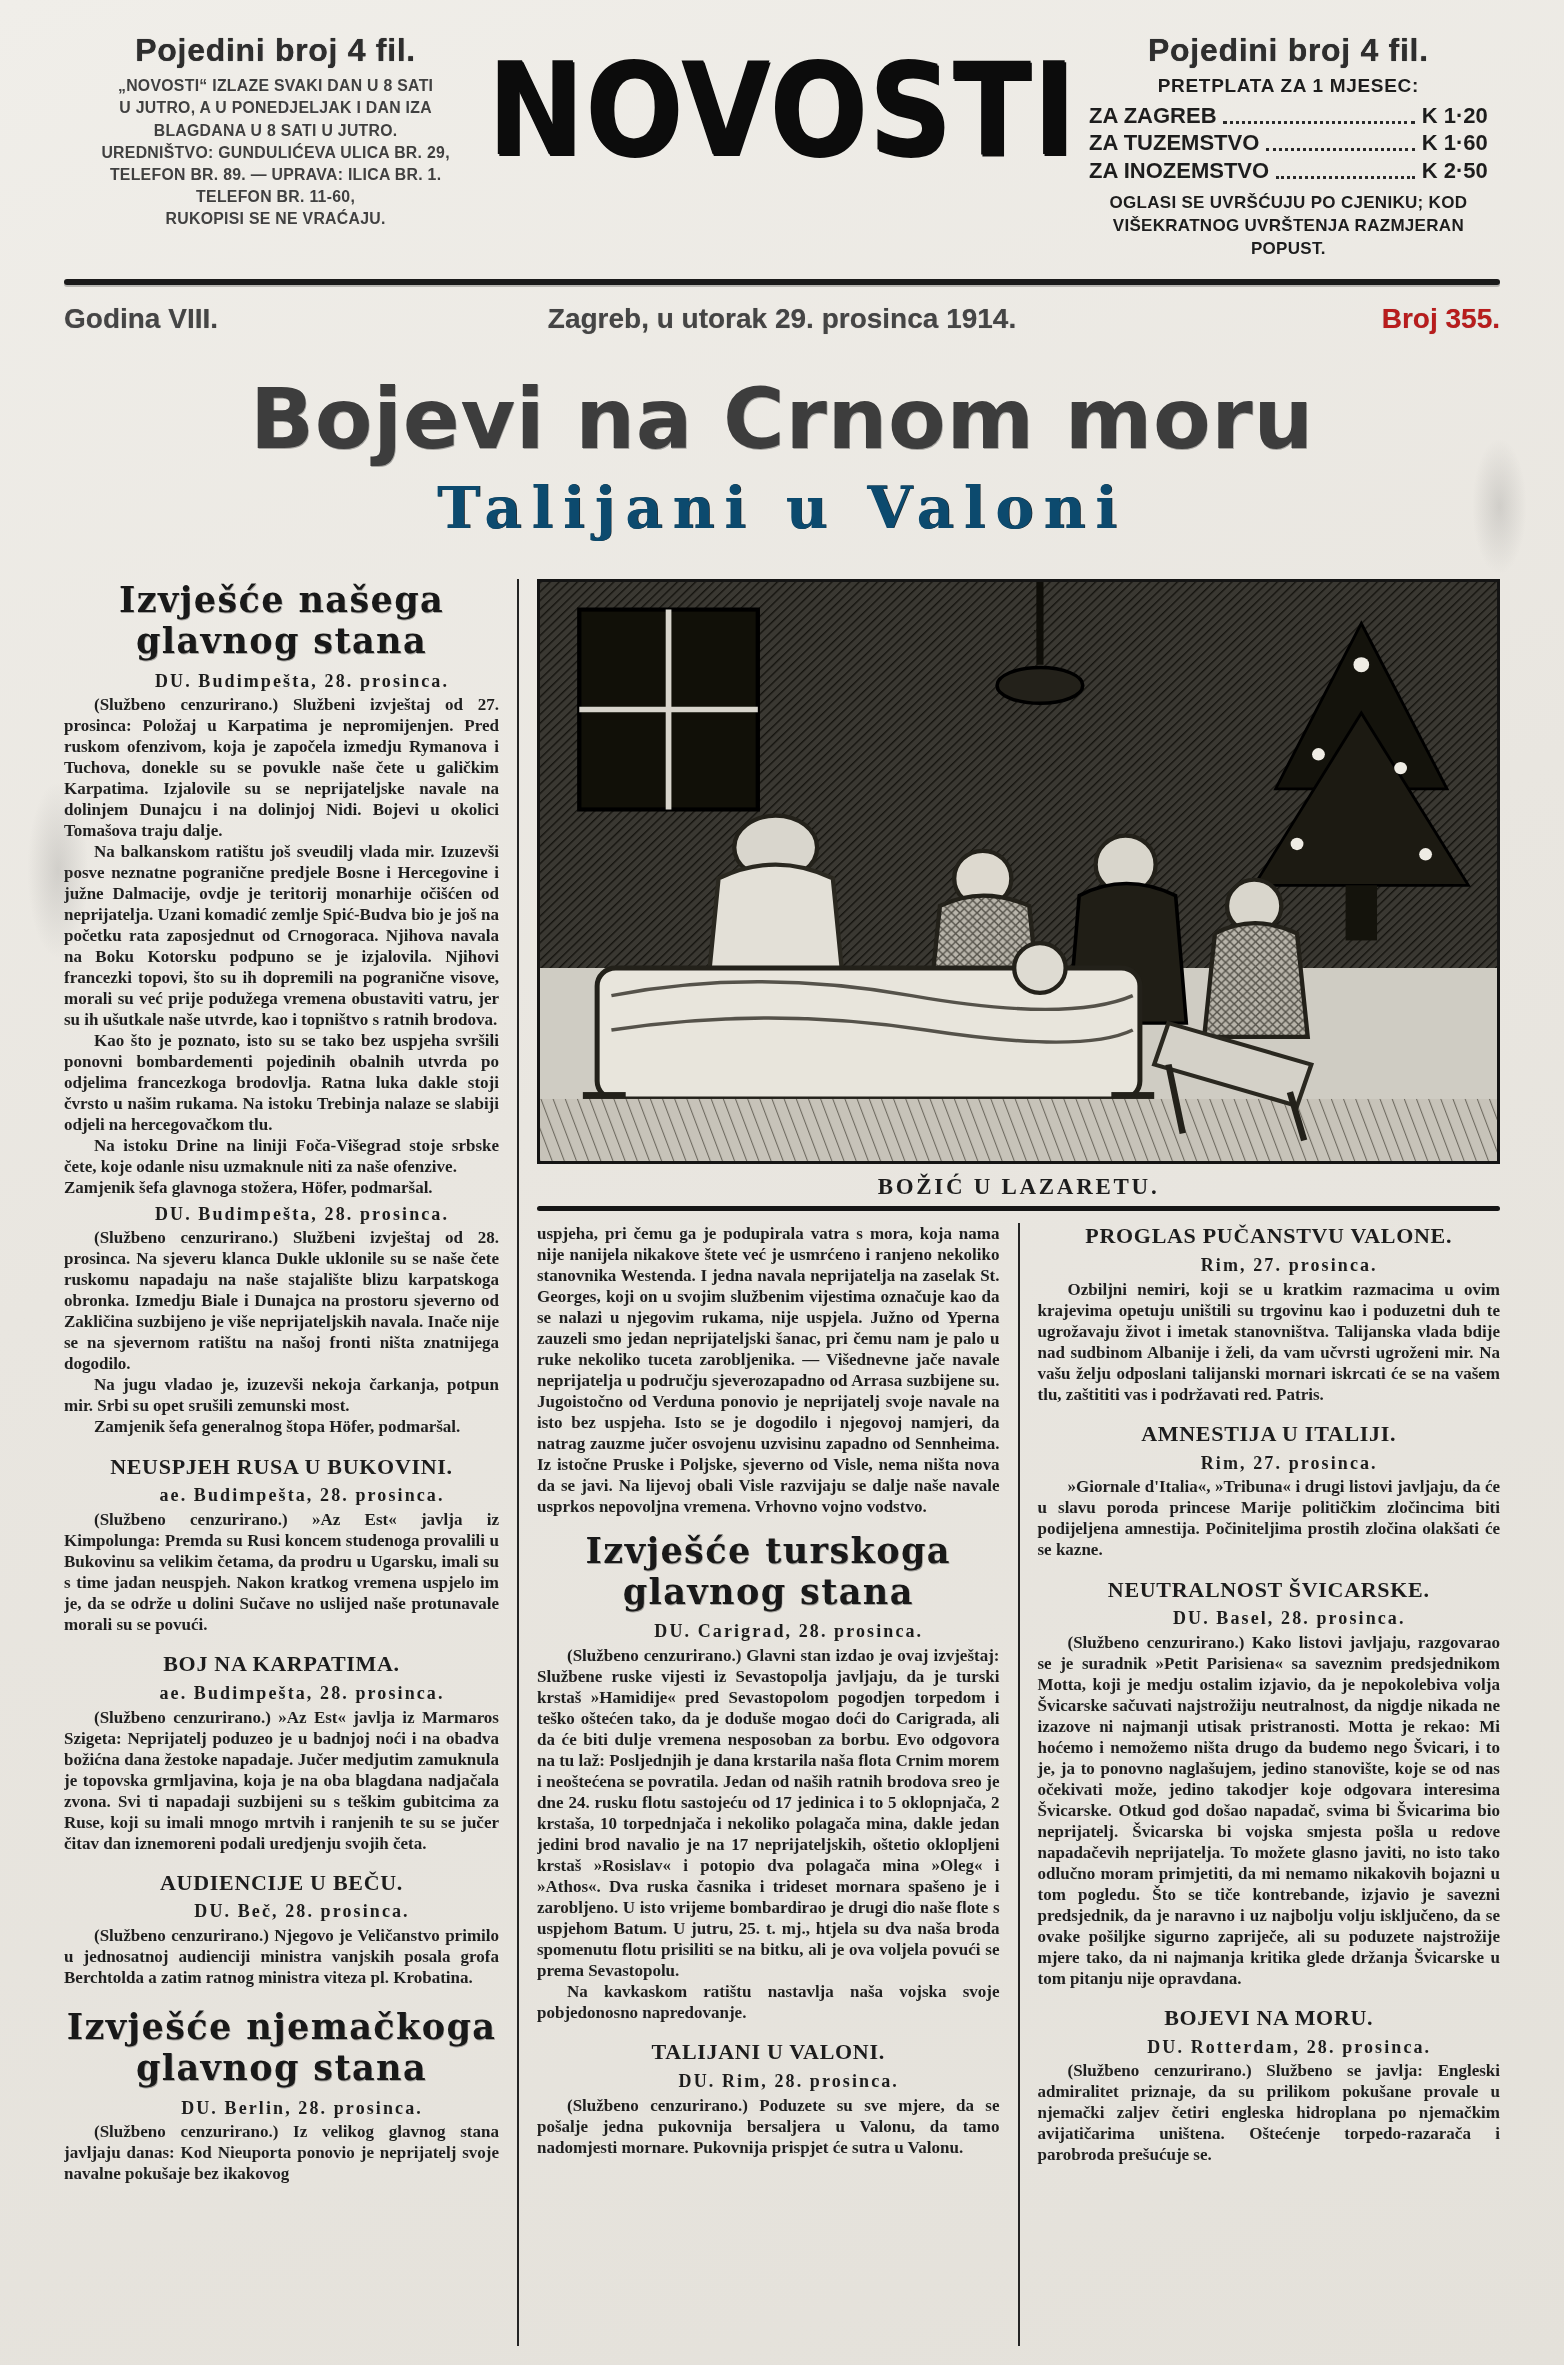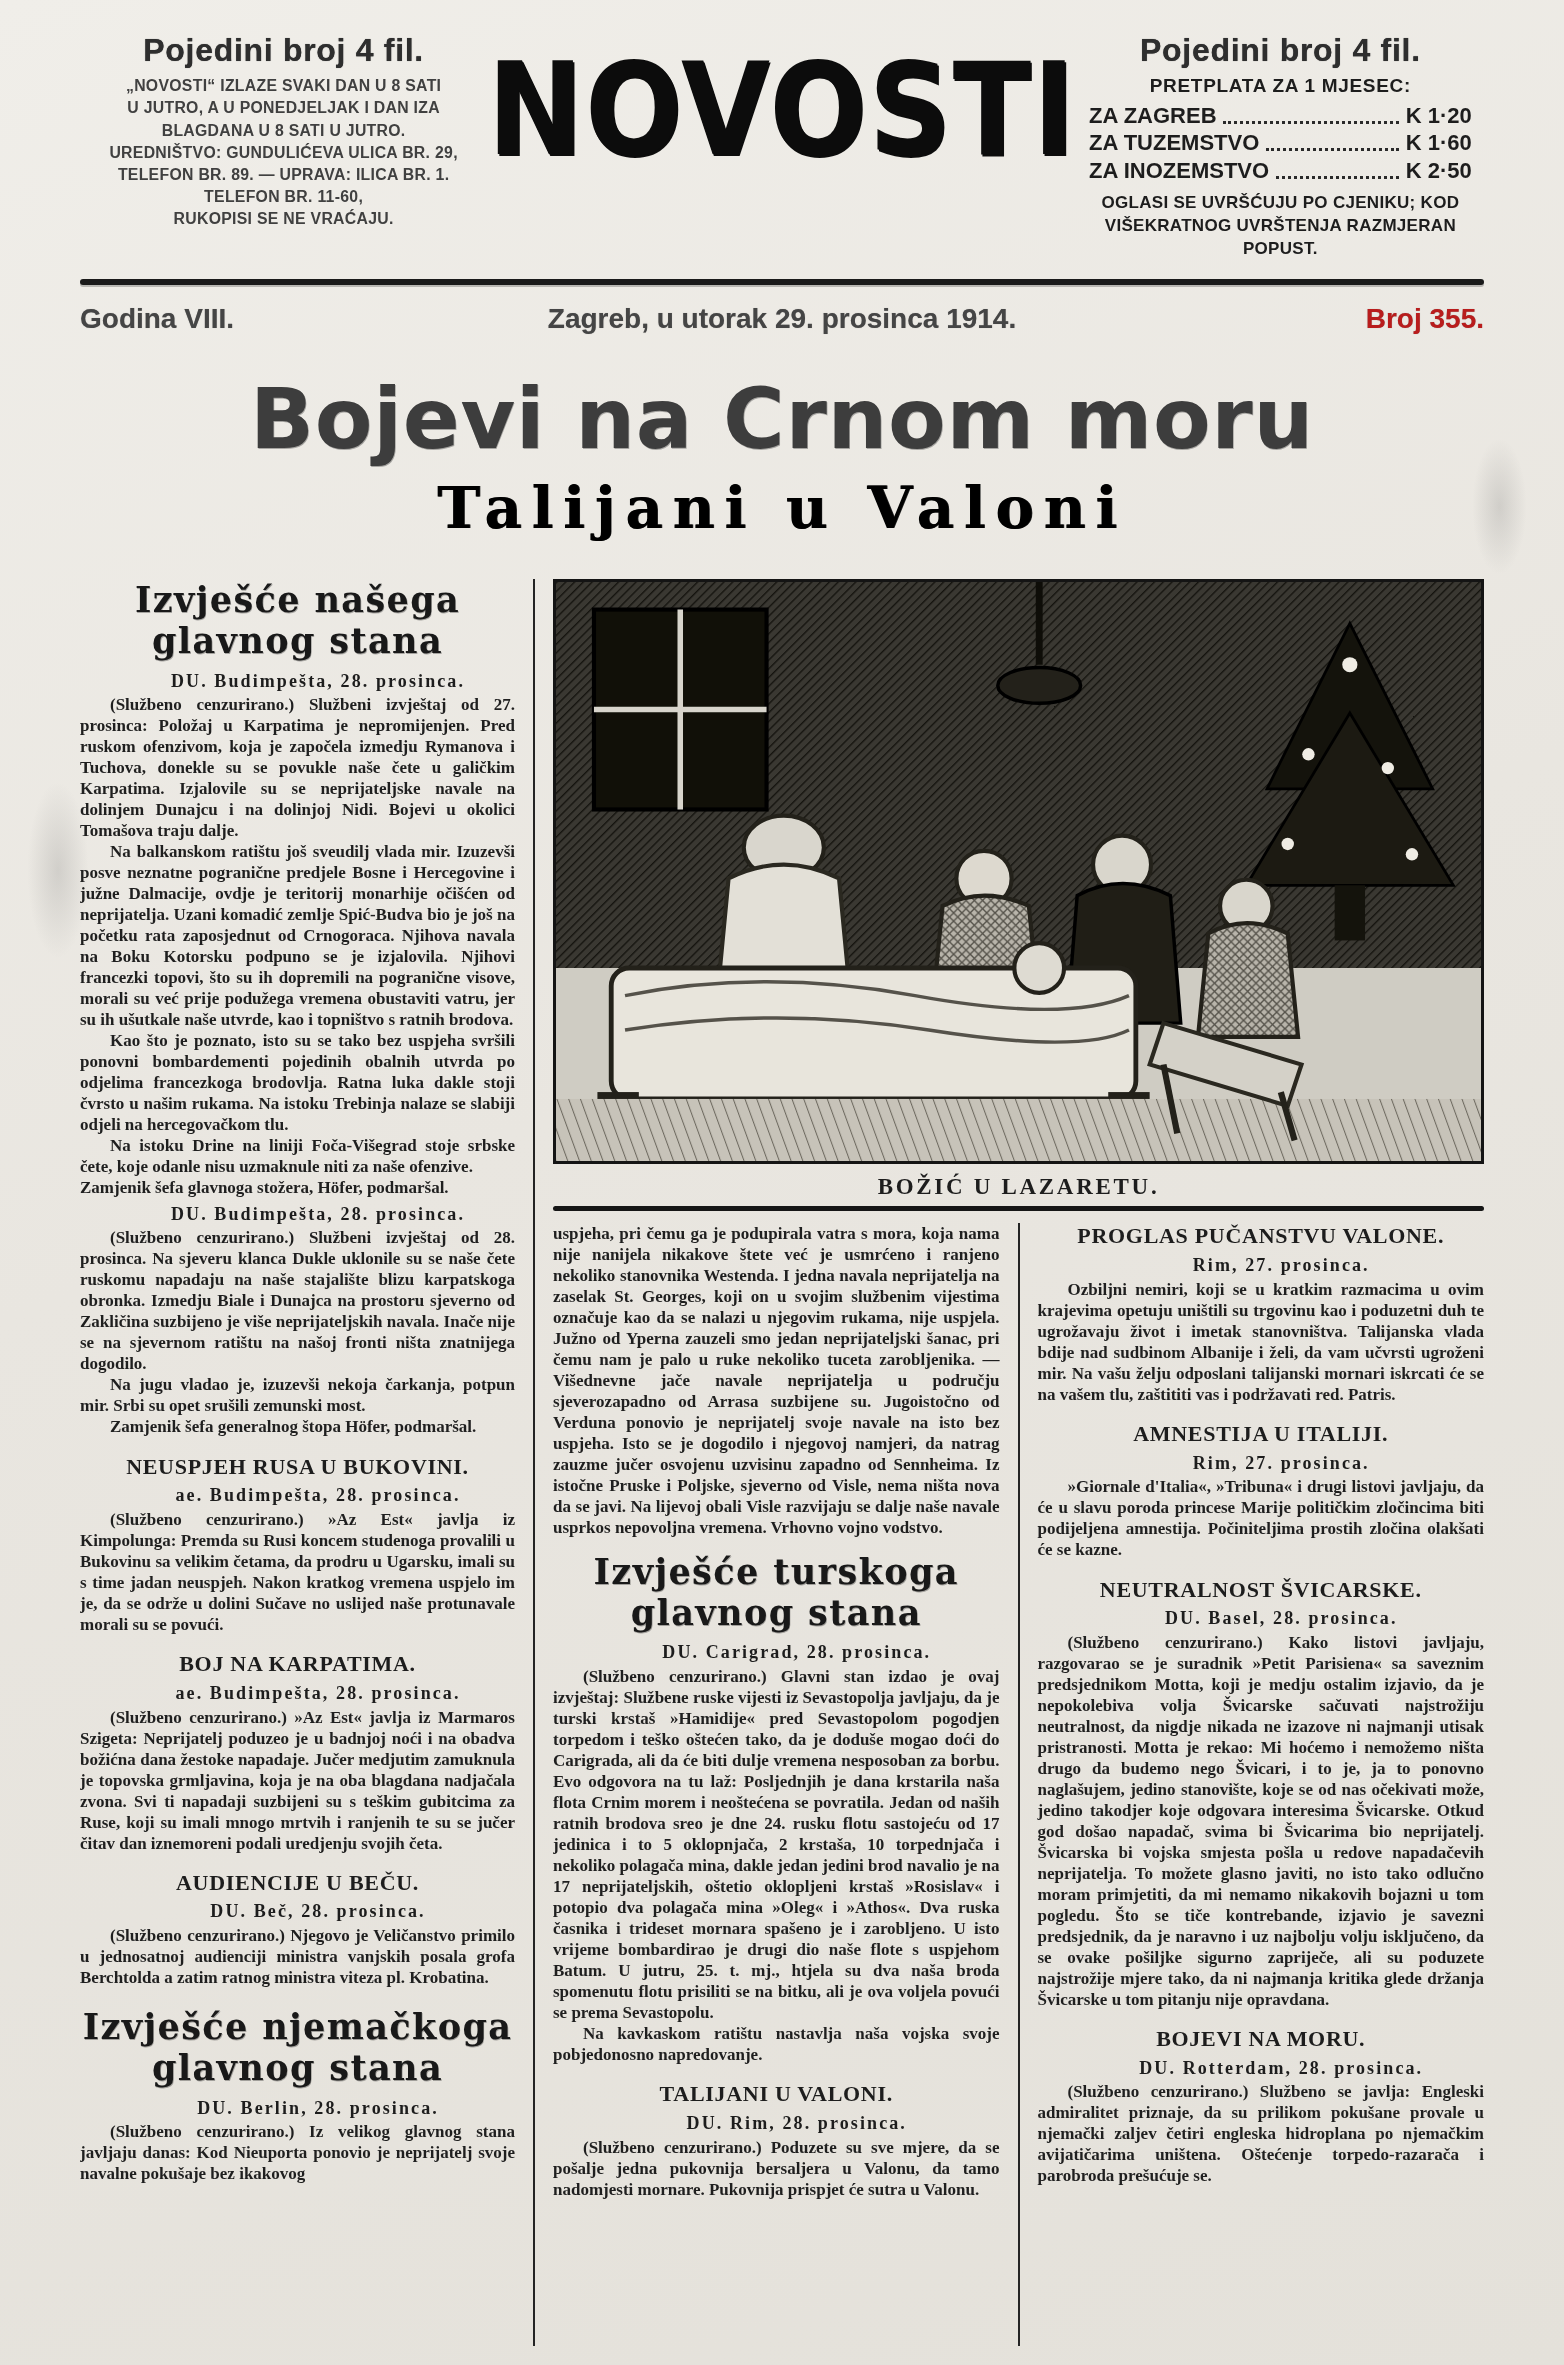--- a/index.html
+++ b/index.html
@@ -1,21 +1,21 @@
 <!DOCTYPE html>
 <html style="font-size:11px"><head>
 <meta charset="utf-8">
 <style>
   html,body{margin:0;padding:0;}
   body{
     width:1564px;height:2366px;overflow:hidden;
     background:linear-gradient(160deg,#f0eee9 0%,#e9e6e0 45%,#e4e1da 100%);
     font-family:"Liberation Serif",serif;color:#1d1d1d;
   }
-  .page{position:relative;width:1564px;height:2366px;overflow:hidden;padding:0 80px;box-sizing:border-box;}
+  .page{position:relative;width:1564px;height:2366px;overflow:hidden;padding:0 64px;box-sizing:border-box;}
 
   
   .masthead{display:flex;align-items:flex-start;padding-top:31.5px;}
   .mh-left,.mh-right{width:438px;text-align:center;font-family:"Liberation Sans",sans-serif;font-weight:bold;}
   .mh-price{font-size:32px;letter-spacing:0.7px;color:#2e2e2e;text-shadow:0 0 0.7px #2e2e2e;margin-bottom:6.8px;}
   .mh-small{font-size:15.8px;line-height:1.4;color:#404040;white-space:pre-line;letter-spacing:0.3px;}
   .mh-title{flex:1;text-align:center;font-family:"DejaVu Sans","Liberation Sans",sans-serif;
     font-weight:900;font-size:115px;line-height:1;color:#0c0c0c;letter-spacing:1.4px;
     transform:scaleY(1.12);transform-origin:top center;padding-top:12.3px;text-shadow:1.4px 1.4px 0 #0c0c0c;}
   .mh-sub-title{font-size:19px;margin:4.1px 0 5.5px;letter-spacing:0.7px;}
@@ -29,21 +29,21 @@
   .date-row{display:flex;align-items:center;margin-top:18px;font-family:"Liberation Sans",sans-serif;
     font-weight:bold;font-size:28px;color:#454545;text-shadow:0 0 0.7px #45454588;}
   .date-left{width:438px;}
   .date-center{flex:1;text-align:center;}
   .date-right{width:438px;text-align:right;color:#b91c1c;}
 
   
   .headline{margin-top:40px;text-align:center;font-family:"DejaVu Sans","Liberation Sans",sans-serif;
     font-weight:900;font-size:84px;line-height:1.05;color:#3d3d3d;letter-spacing:0.7px;text-shadow:0.7px 0.7px 0 #3d3d3d66;}
   .subheadline{margin-top:11px;text-align:center;font-family:"DejaVu Serif","Liberation Serif",serif;
-    font-weight:bold;font-size:58px;color:#000000;letter-spacing:9.6px;text-shadow:0.7px 0 0 #262626;}
+    font-weight:bold;font-size:58px;color:#0c4a6e;letter-spacing:9.6px;text-shadow:0.7px 0 0 #262626;}
 
   
   .content{display:flex;margin-top:37px;align-items:stretch;height:1767px;}
   .col1{width:455px;padding-right:18px;box-sizing:border-box;border-right:2.7px solid #242424;overflow:hidden;}
   .right-region{flex:1;display:flex;flex-direction:column;padding-left:18px;box-sizing:border-box;overflow:hidden;}
   .illustration{height:579px;border:3.4px solid #141414;background:#d2cfc7;position:relative;overflow:hidden;}
   .illustration svg{display:block;width:100%;height:100%;}
   .caption{text-align:center;font-weight:bold;font-size:23px;letter-spacing:2.7px;margin:9.6px 0 6.8px;}
   .caption-rule{height:4.8px;background:#161616;border-radius:2.7px;margin-bottom:12.3px;}
   .cols23{display:flex;flex:1;overflow:hidden;}

